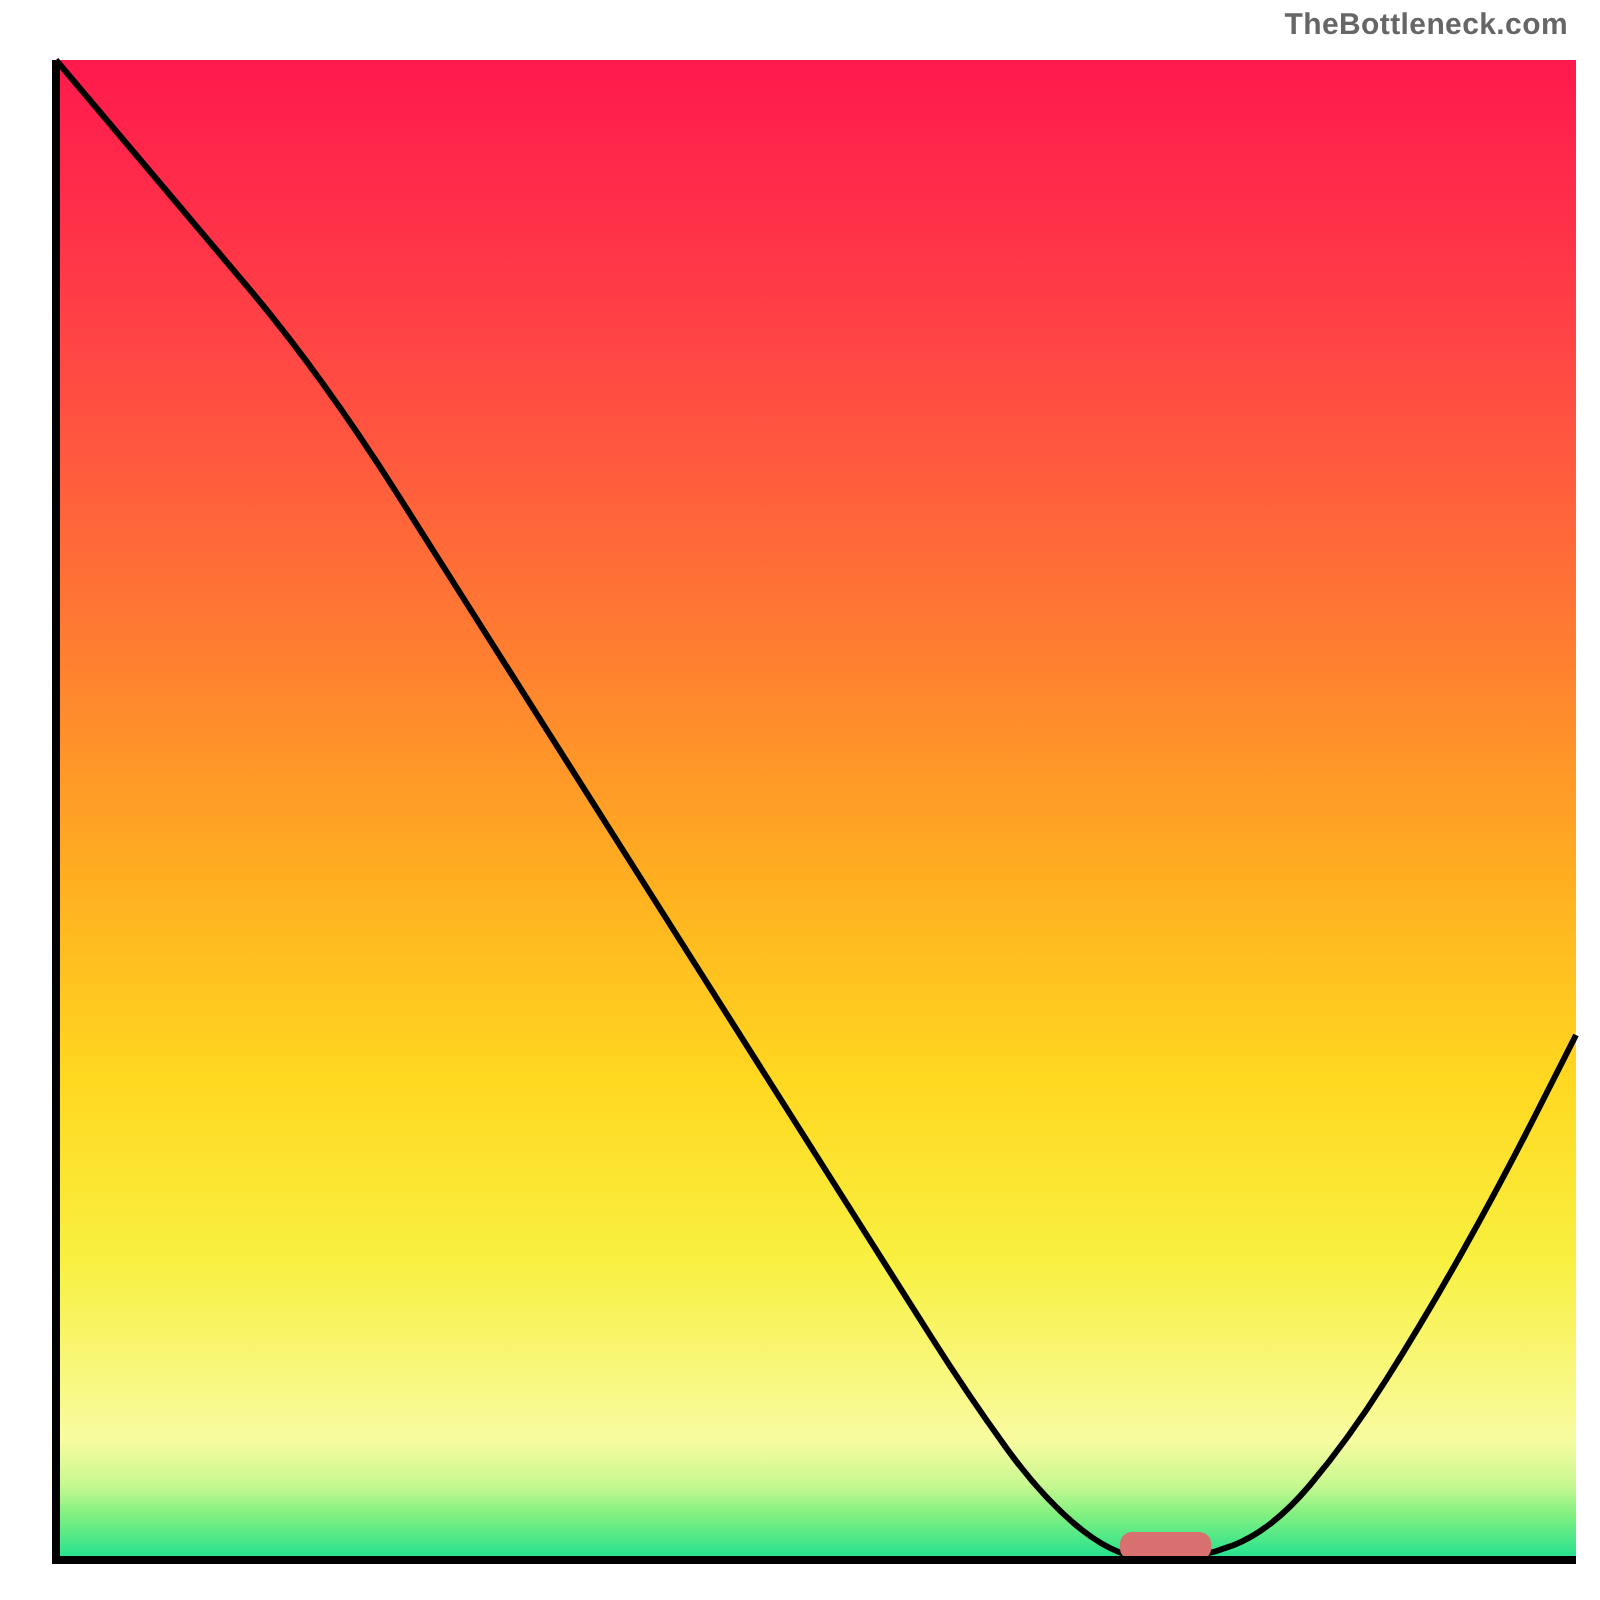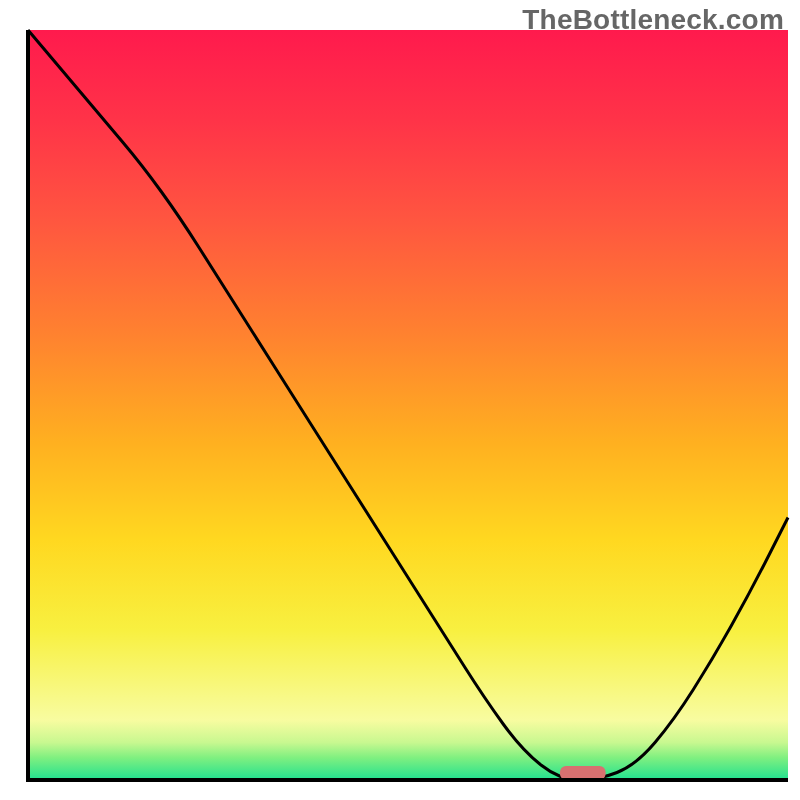--- a/index.html
+++ b/index.html
@@ -12,21 +12,21 @@
   }
   .container {
     position: relative;
     width: 800px;
     height: 800px;
   }
   .watermark {
     position: absolute;
     top: 4px;
     right: 16px;
-    font-size: 28px;
+    font-size: 15px;
     font-weight: bold;
     color: #666666;
     letter-spacing: 0.2px;
   }
   svg {
     display: block;
   }
 </style>
 </head>
 <body>

